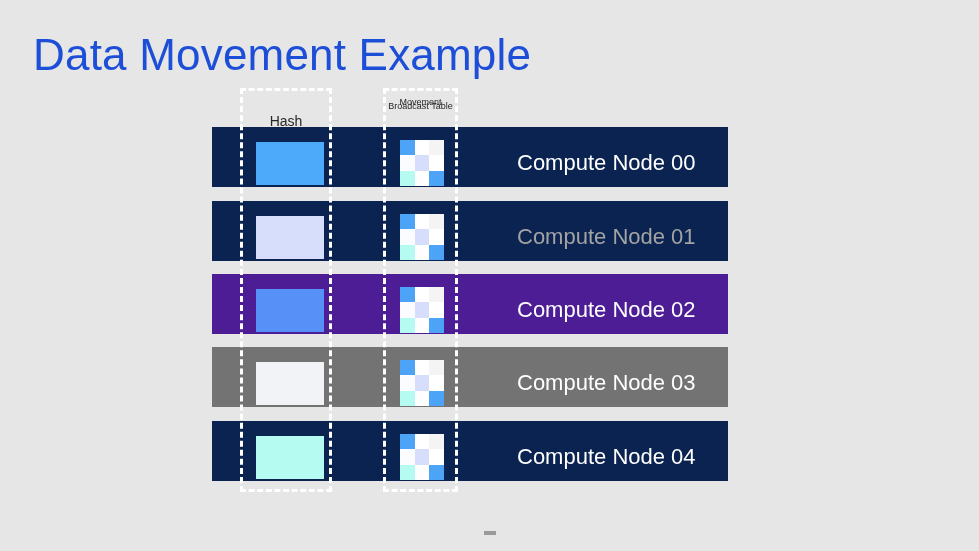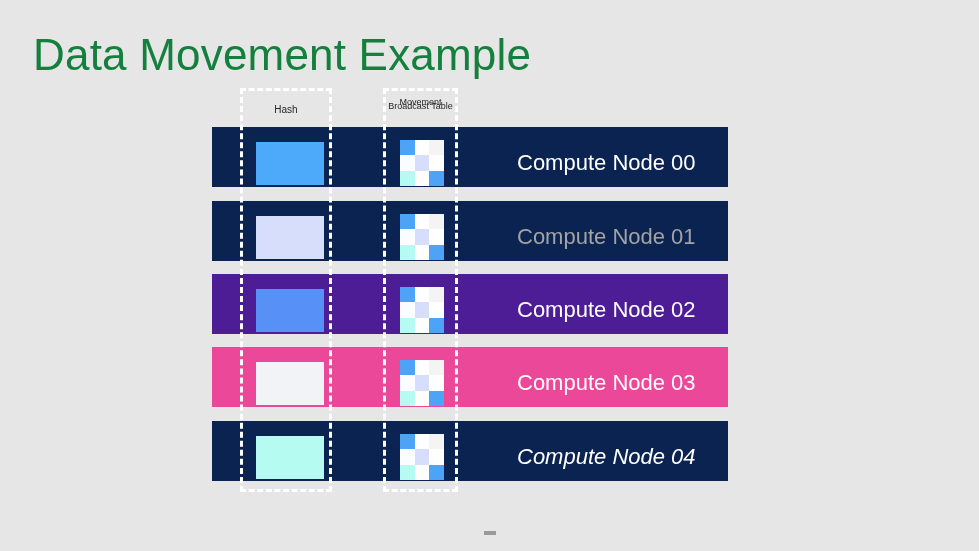--- a/index.html
+++ b/index.html
@@ -111,22 +111,22 @@
   .dashed-caption {
     position: absolute;
     left: 0;
     width: 100%;
     text-align: center;
     color: #262626;
     font-family: "Liberation Sans", sans-serif;
     white-space: nowrap;
   }
   #caption-hash {
-    top: 101px;
-    font-size: 10px;
+    top: 112px;
+    font-size: 14px;
     line-height: 18px;
   }
 
   
   #caption-broadcast-wrap {
     position: absolute;
     left: 383px;
     top: 92px;
     width: 75px;
     height: 36px;
@@ -159,21 +159,21 @@
     width: 12px;
     height: 4px;
     background: #9a9a9a;
   }
 </style>
 </head>
 <body style="background: rgb(230, 230, 230);">
 
 <div id="slide" style="background: rgb(230, 230, 230);">
 
-  <div id="slide-title" style="color: #15803d;">Data Movement Example</div>
+  <div id="slide-title" style="color: #1d4ed8;">Data Movement Example</div>
 
   <div class="node-row r0" style="background: rgb(10, 35, 81);">
     <div class="hash-swatch" style="background: rgb(77, 170, 250);"></div>
     <div class="table-tile">
       <span style="background: rgb(77, 163, 245);"></span>
       <span style="background: rgb(255, 255, 255);"></span>
       <span style="background: rgb(244, 244, 244);"></span>
       <span style="background: rgb(251, 252, 255);"></span>
       <span style="background: rgb(214, 222, 251);"></span>
       <span style="background: rgb(255, 255, 255);"></span>
@@ -209,21 +209,21 @@
       <span style="background: rgb(251, 252, 255);"></span>
       <span style="background: rgb(214, 222, 251);"></span>
       <span style="background: rgb(255, 255, 255);"></span>
       <span style="background: rgb(181, 251, 242);"></span>
       <span style="background: rgb(255, 255, 255);"></span>
       <span style="background: rgb(77, 163, 245);"></span>
     </div>
     <div class="node-label" style="color: rgb(255, 255, 255);">Compute Node 02</div>
   </div>
 
-  <div class="node-row r3" style="background: #ec4899;">
+  <div class="node-row r3" style="background: #737373;">
     <div class="hash-swatch" style="background: rgb(242, 243, 246);"></div>
     <div class="table-tile">
       <span style="background: rgb(77, 163, 245);"></span>
       <span style="background: rgb(255, 255, 255);"></span>
       <span style="background: rgb(244, 244, 244);"></span>
       <span style="background: rgb(251, 252, 255);"></span>
       <span style="background: rgb(214, 222, 251);"></span>
       <span style="background: rgb(255, 255, 255);"></span>
       <span style="background: rgb(181, 251, 242);"></span>
       <span style="background: rgb(255, 255, 255);"></span>
@@ -238,21 +238,21 @@
       <span style="background: rgb(77, 163, 245);"></span>
       <span style="background: rgb(255, 255, 255);"></span>
       <span style="background: rgb(244, 244, 244);"></span>
       <span style="background: rgb(251, 252, 255);"></span>
       <span style="background: rgb(214, 222, 251);"></span>
       <span style="background: rgb(255, 255, 255);"></span>
       <span style="background: rgb(181, 251, 242);"></span>
       <span style="background: rgb(255, 255, 255);"></span>
       <span style="background: rgb(77, 163, 245);"></span>
     </div>
-    <div class="node-label" style="color: rgb(255, 255, 255); font-style: italic;">Compute Node 04</div>
+    <div class="node-label" style="color: rgb(255, 255, 255);">Compute Node 04</div>
   </div>
 
   <div class="dashed-box" id="box-hash" style="border-color: rgb(255, 255, 255);"></div>
   <div class="dashed-box" id="box-broadcast" style="border-color: rgb(255, 255, 255);"></div>
 
   <div class="dashed-caption" id="caption-hash" style="left: 240px; width: 92px; color: rgb(38, 38, 38);">Hash</div>
 
   <div id="caption-broadcast-wrap">
     <div class="overlap" id="caption-broadcast" style="color: rgb(38, 38, 38);">Movement</div>
     <div class="overlap" id="caption-replicated" style="color: rgb(38, 38, 38);">Broadcast Table</div>

